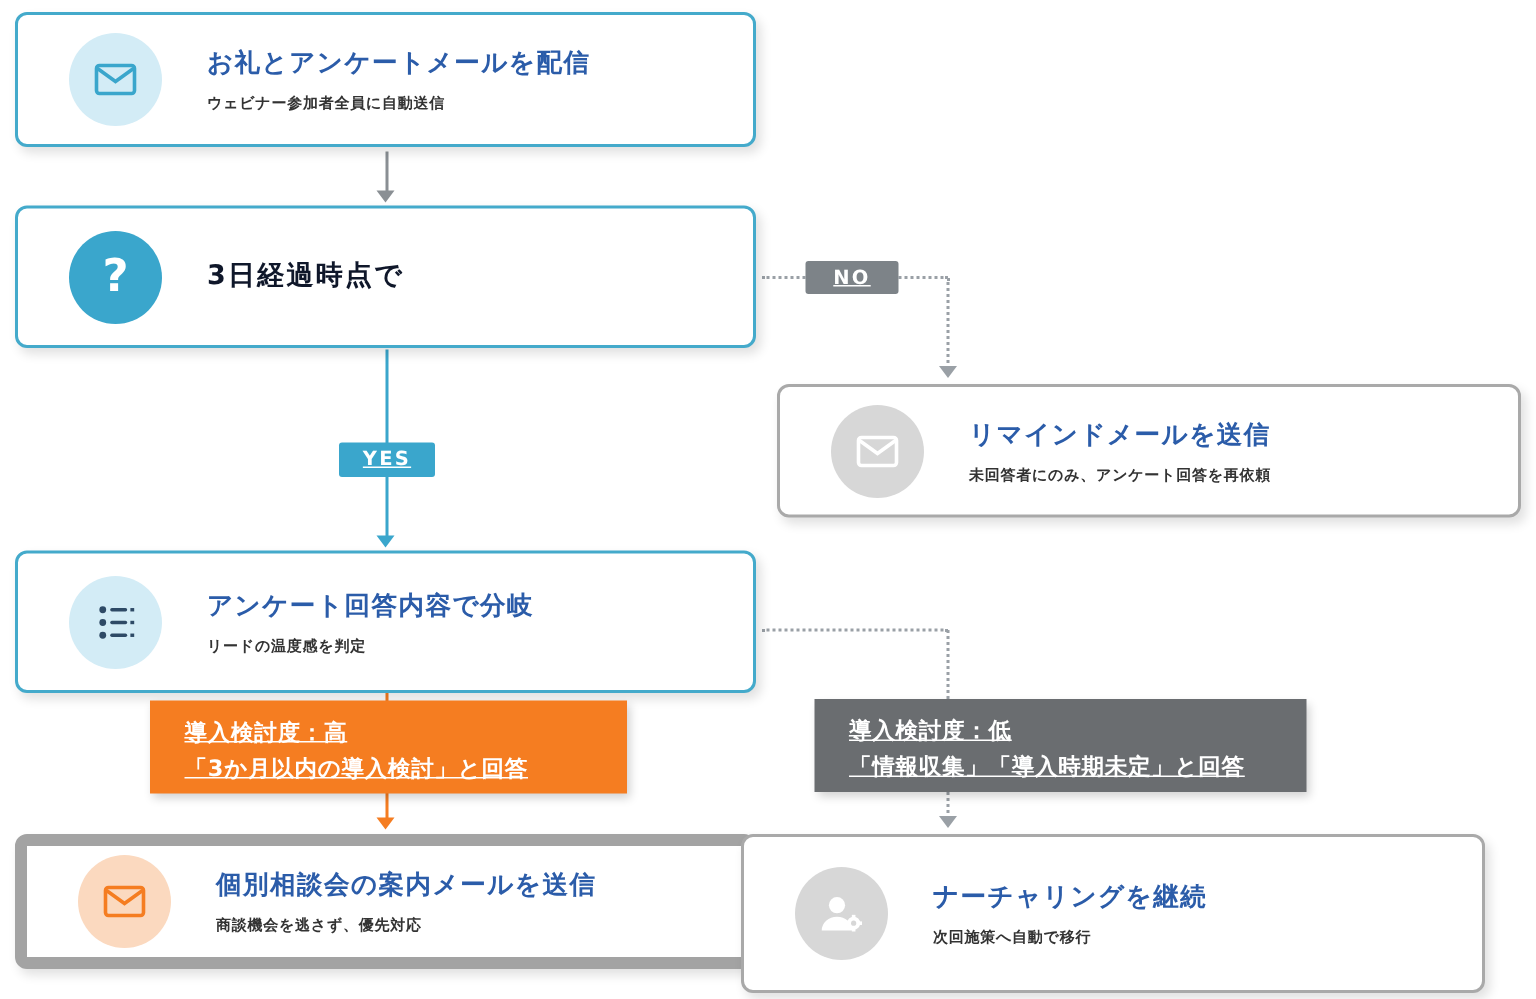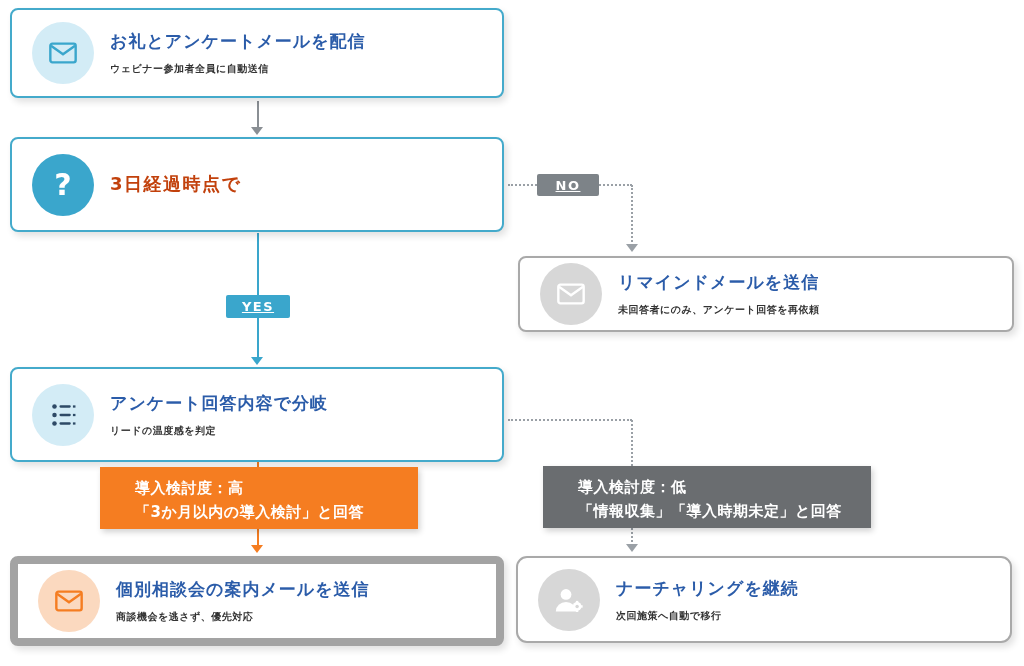--- a/index.html
+++ b/index.html
@@ -3,54 +3,55 @@
 <meta charset="utf-8">
 <style>
   html,body{margin:0;padding:0;background:#ffffff;}
   #canvas{
     position:relative;width:1024px;height:666px;background:#ffffff;overflow:hidden;
     font-family:"DejaVu Sans","Liberation Sans",sans-serif;
   }
   
   .box{
     position:absolute;background:#fff;border-radius:8px;box-sizing:border-box;
-    display:flex;align-items:center;gap:16px;padding:0 18px 0 20px;
+    display:flex;align-items:center;gap:30px;padding:0 18px 0 34px;
     box-shadow:3px 4px 7px rgba(0,0,0,.12);z-index:3;
   }
   .box.teal{border:2px solid #44aacb;}
   .box.gray{border:2px solid #a9a9a9;}
   .box.orange{border:8px solid #a3a3a3;}
   .icon-circle{
     width:62px;height:62px;border-radius:50%;flex:0 0 62px;
     display:flex;align-items:center;justify-content:center;
   }
   .ic-lightblue{background:#d3ecf6;}
   .ic-teal{background:#3aa6cc;}
   .ic-gray{background:#d7d7d7;}
   .ic-lightorange{background:#fbd9bf;}
   .txt{display:flex;flex-direction:column;justify-content:center;}
   .title{font-size:17px;font-weight:bold;color:#2b5ca9;letter-spacing:1px;margin-bottom:9px;}
   .subtitle{font-size:10px;font-weight:600;color:#333;letter-spacing:0.5px;}
-  .qtext{font-size:18px;font-weight:bold;color:#c2410c;line-height:1.7;letter-spacing:1.5px;}
+  .qtext{font-size:18px;font-weight:bold;color:#0f172a;line-height:1.7;letter-spacing:1.5px;}
   .qmark{color:#fff;font-size:30px;font-weight:bold;line-height:1;}
   
   .vline{position:absolute;width:2px;z-index:1;}
   .hdot{position:absolute;height:0;border-top:2px dotted #9aa0a6;z-index:1;}
   .vdot{position:absolute;width:0;border-left:2px dotted #9aa0a6;z-index:1;}
   .arrow-down{position:absolute;width:0;height:0;z-index:2;
     border-left:6px solid transparent;border-right:6px solid transparent;border-top:8px solid #8a8f94;}
   
   .badge-small{
     position:absolute;color:#fff;font-weight:bold;font-size:13px;letter-spacing:1.5px;
     display:flex;align-items:center;justify-content:center;border-radius:2px;z-index:4;text-decoration:underline;
   }
   .badge-big{
     position:absolute;color:#fff;font-weight:bold;font-size:15px;letter-spacing:0.5px;
-    box-sizing:border-box;padding:9px 10px 0 35px;line-height:1.6;z-index:4;
+    box-sizing:border-box;padding:9px 10px 0 23px;line-height:1.6;z-index:4;
     box-shadow:2px 3px 6px rgba(0,0,0,.18);
+    text-decoration:underline;
   }
 </style>
 </head>
 <body>
 
 <div id="canvas">
 
   <div class="vline" style="left:257px;top:101px;height:28px;background:#8a8f94;"></div>
   <div class="arrow-down" style="left:251px;top:127px;border-top-color:#8a8f94;"></div>
 
@@ -87,21 +88,21 @@
     </div>
     <div class="txt">
       <div class="qtext">
         <div>3日経過時点で</div>
       </div>
     </div>
   </div>
 
   <div class="badge-small" style="left:537px;top:174px;width:62px;height:22px;background:#7d8388;">NO</div>
 
-  <div class="box gray" style="left:518px;top:256px;width:496px;height:76px;">
+  <div class="box gray" style="left:518px;top:256px;width:496px;height:89px;">
     <div class="icon-circle ic-gray">
       <svg width="32" height="32" viewBox="0 0 24 24">
           <rect x="2.5" y="5" width="19" height="14" rx="1.5" fill="none" stroke="#ffffff" stroke-width="1.8"></rect>
           <path d="M3 6.5 L12 13 L21 6.5" fill="none" stroke="#ffffff" stroke-width="1.8"></path>
         </svg>
     </div>
     <div class="txt">
       <div class="title">リマインドメールを送信</div>
       <div class="subtitle">未回答者にのみ、アンケート回答を再依頼</div>
     </div>
@@ -147,21 +148,21 @@
           <rect x="2.5" y="5" width="19" height="14" rx="1.5" fill="none" stroke="#f57d21" stroke-width="1.8"></rect>
           <path d="M3 6.5 L12 13 L21 6.5" fill="none" stroke="#f57d21" stroke-width="1.8"></path>
         </svg>
     </div>
     <div class="txt">
       <div class="title">個別相談会の案内メールを送信</div>
       <div class="subtitle">商談機会を逃さず、優先対応</div>
     </div>
   </div>
 
-  <div class="box gray" style="left:516px;top:556px;width:496px;height:87px;border-radius:11px;">
+  <div class="box gray" style="left:494px;top:556px;width:496px;height:106px;">
     <div class="icon-circle ic-gray">
       <svg width="36" height="36" viewBox="0 0 24 24">
         <g fill="#ffffff">
           <circle cx="10" cy="8.3" r="3.6"></circle>
           <path d="M3.2 19.6 a6.8 6.2 0 0 1 13.6 0 z"></path>
           <rect x="16.6" y="12.6" width="1.6" height="7.4"></rect>
           <rect x="13.7" y="15.5" width="7.4" height="1.6"></rect>
           <circle cx="17.4" cy="16.3" r="2.9"></circle>
         </g>
         <circle cx="17.4" cy="16.3" r="1.15" fill="#d7d7d7"></circle>

